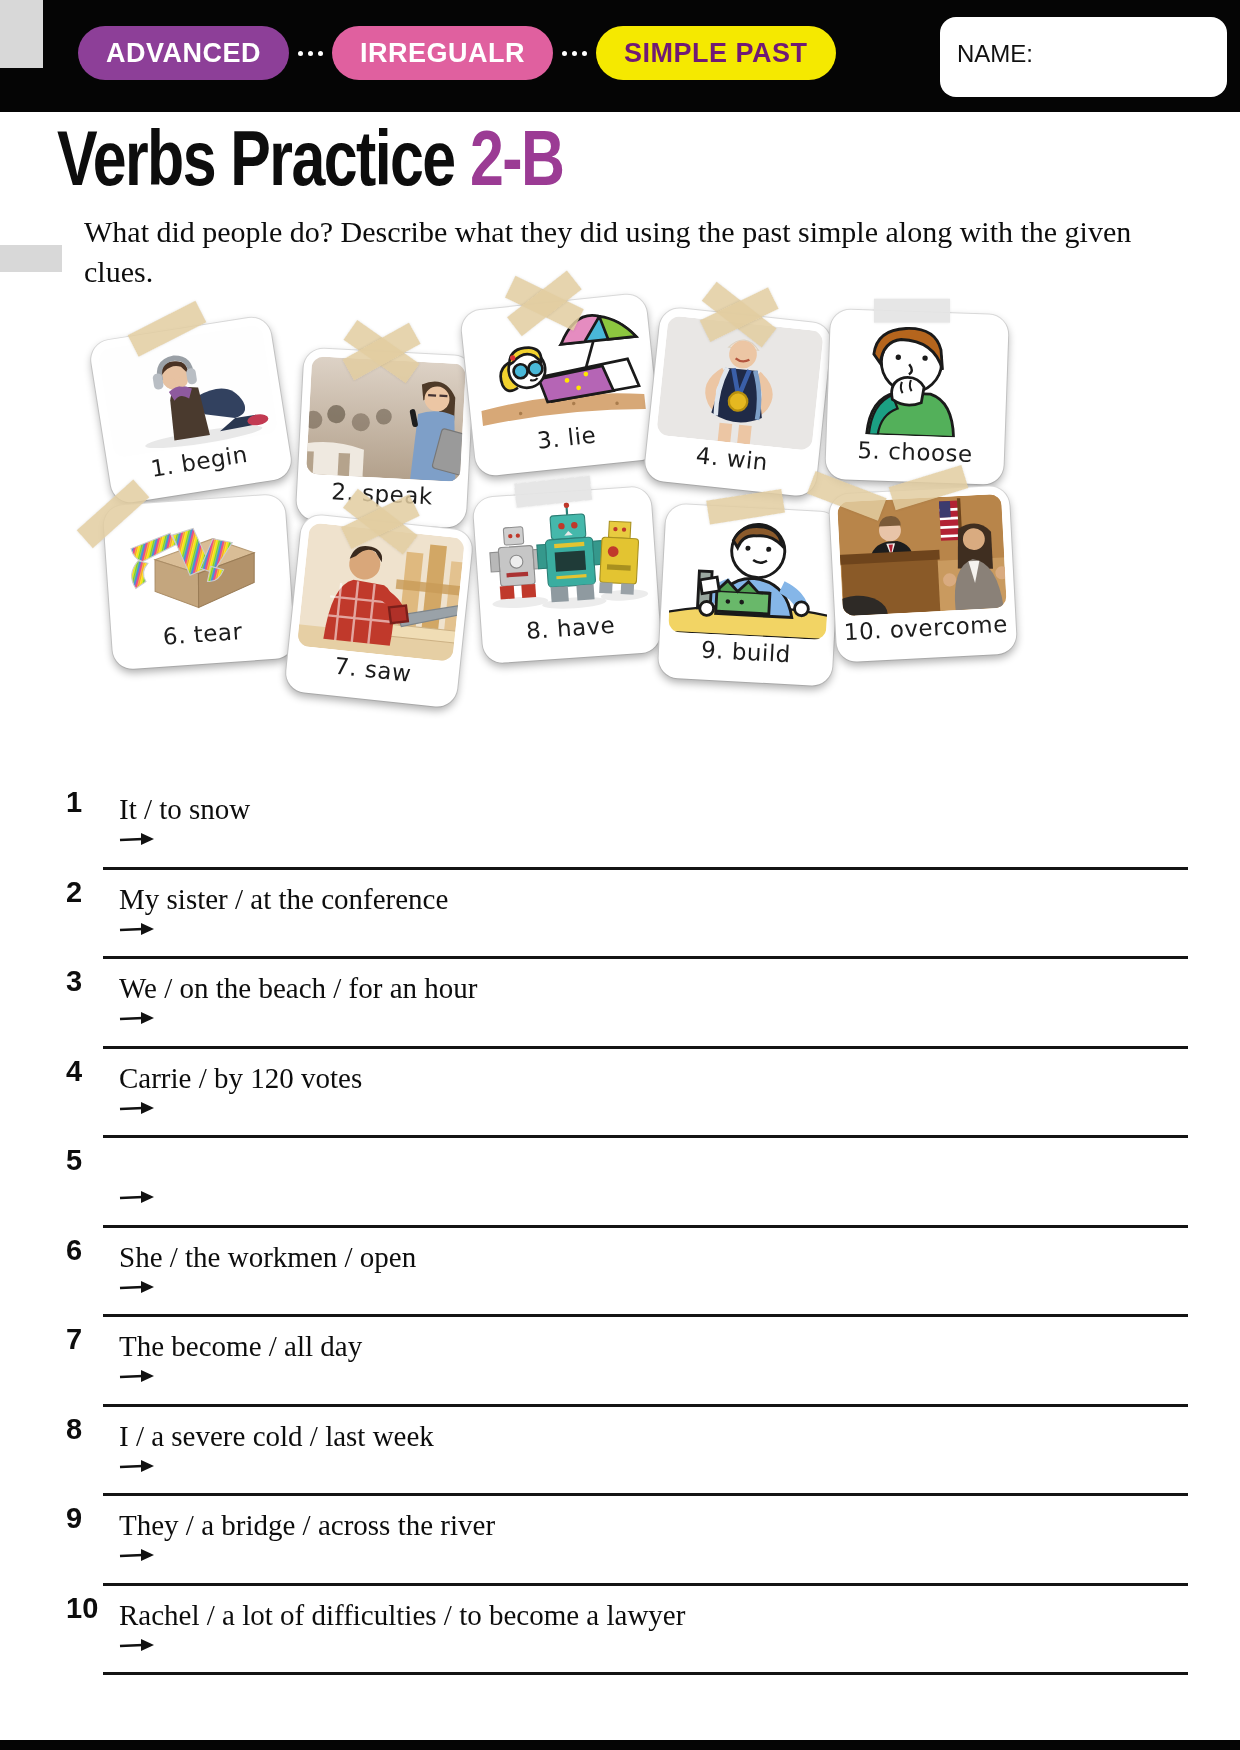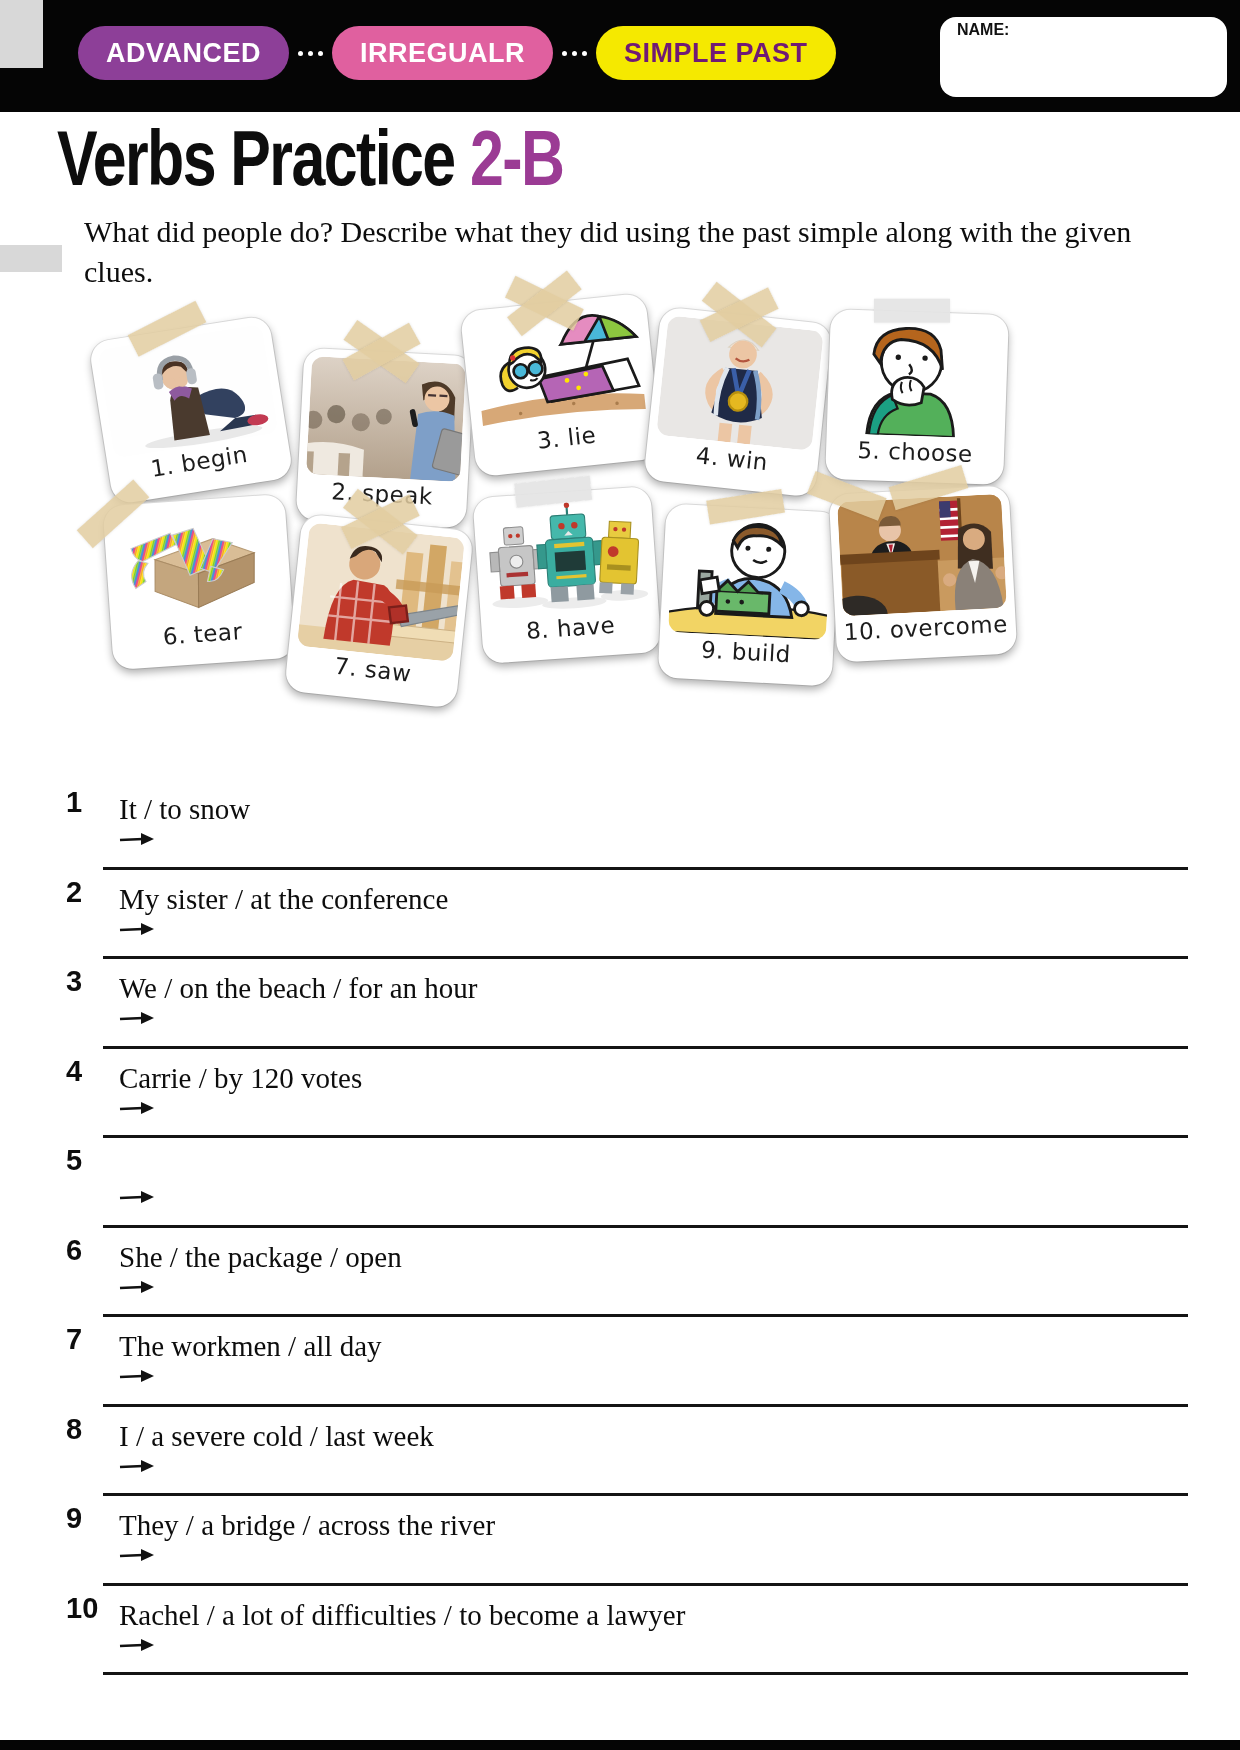--- a/index.html
+++ b/index.html
@@ -8,21 +8,21 @@
   
   .topbar{position:absolute;left:0;top:0;width:1240px;height:112px;background:#050505;}
   .corner-tab{position:absolute;left:0;top:0;width:43px;height:68px;background:#d8d8d8;}
   .badges{position:absolute;left:78px;top:26px;display:flex;align-items:center;}
   .pill{height:54px;line-height:54px;border-radius:28px;padding:0 28px;font-weight:bold;
         font-size:27px;letter-spacing:.5px;white-space:nowrap;}
   .dots{display:flex;gap:5px;margin:0 9px;}
   .dots i{width:5px;height:5px;border-radius:50%;background:#fff;display:block;}
   .name-box{position:absolute;left:940px;top:17px;width:287px;height:80px;background:#fff;
         border-radius:16px;}
-  .name-box span{display:block;margin:4px 0 0 17px;font-size:16px;font-weight:bold;color:#111;}
+  .name-box span{display:block;margin:23px 0 0 17px;font-size:24px;font-weight:normal;color:#111;}
   
   .title{position:absolute;left:57px;top:118px;font-weight:bold;font-size:78px;line-height:80px;
         letter-spacing:-2px;transform:scaleX(.78);transform-origin:left center;white-space:nowrap;color:#0d0d0d;}
   .gray-tab2{position:absolute;left:0;top:245px;width:62px;height:27px;background:#d8d8d8;}
   .instruction{position:absolute;left:84px;top:212px;width:1056px;
         font-family:"Liberation Serif",serif;font-size:30px;line-height:40px;color:#0d0d0d;}
   
   .collage{position:absolute;left:0;top:0;width:1240px;height:720px;}
   .card{position:absolute;background:#fff;border-radius:20px;padding:8px 8px 4px 8px;
         box-shadow:0 4px 9px rgba(0,0,0,.33),0 0 0 1px #e4e4e4;}
@@ -396,30 +396,30 @@
       <div class="item">
         <span class="num">5</span>
         <span class="arrow"><svg width="36" height="18" viewBox="0 0 36 18">
             <line x1="1" y1="10" x2="24" y2="9" stroke="#111" stroke-width="2.6"></line>
             <polygon points="22,3 35,9 22,15" fill="#111"></polygon>
           </svg></span>
         <div class="answer-line"></div>
       </div>
       <div class="item">
         <span class="num">6</span>
-        <span class="clue">She / the package / open</span>
+        <span class="clue">She / the workmen / open</span>
         <span class="arrow"><svg width="36" height="18" viewBox="0 0 36 18">
             <line x1="1" y1="10" x2="24" y2="9" stroke="#111" stroke-width="2.6"></line>
             <polygon points="22,3 35,9 22,15" fill="#111"></polygon>
           </svg></span>
         <div class="answer-line"></div>
       </div>
       <div class="item">
         <span class="num">7</span>
-        <span class="clue">The workmen / all day</span>
+        <span class="clue">The become / all day</span>
         <span class="arrow"><svg width="36" height="18" viewBox="0 0 36 18">
             <line x1="1" y1="10" x2="24" y2="9" stroke="#111" stroke-width="2.6"></line>
             <polygon points="22,3 35,9 22,15" fill="#111"></polygon>
           </svg></span>
         <div class="answer-line"></div>
       </div>
       <div class="item">
         <span class="num">8</span>
         <span class="clue">I / a severe cold / last week</span>
         <span class="arrow"><svg width="36" height="18" viewBox="0 0 36 18">

